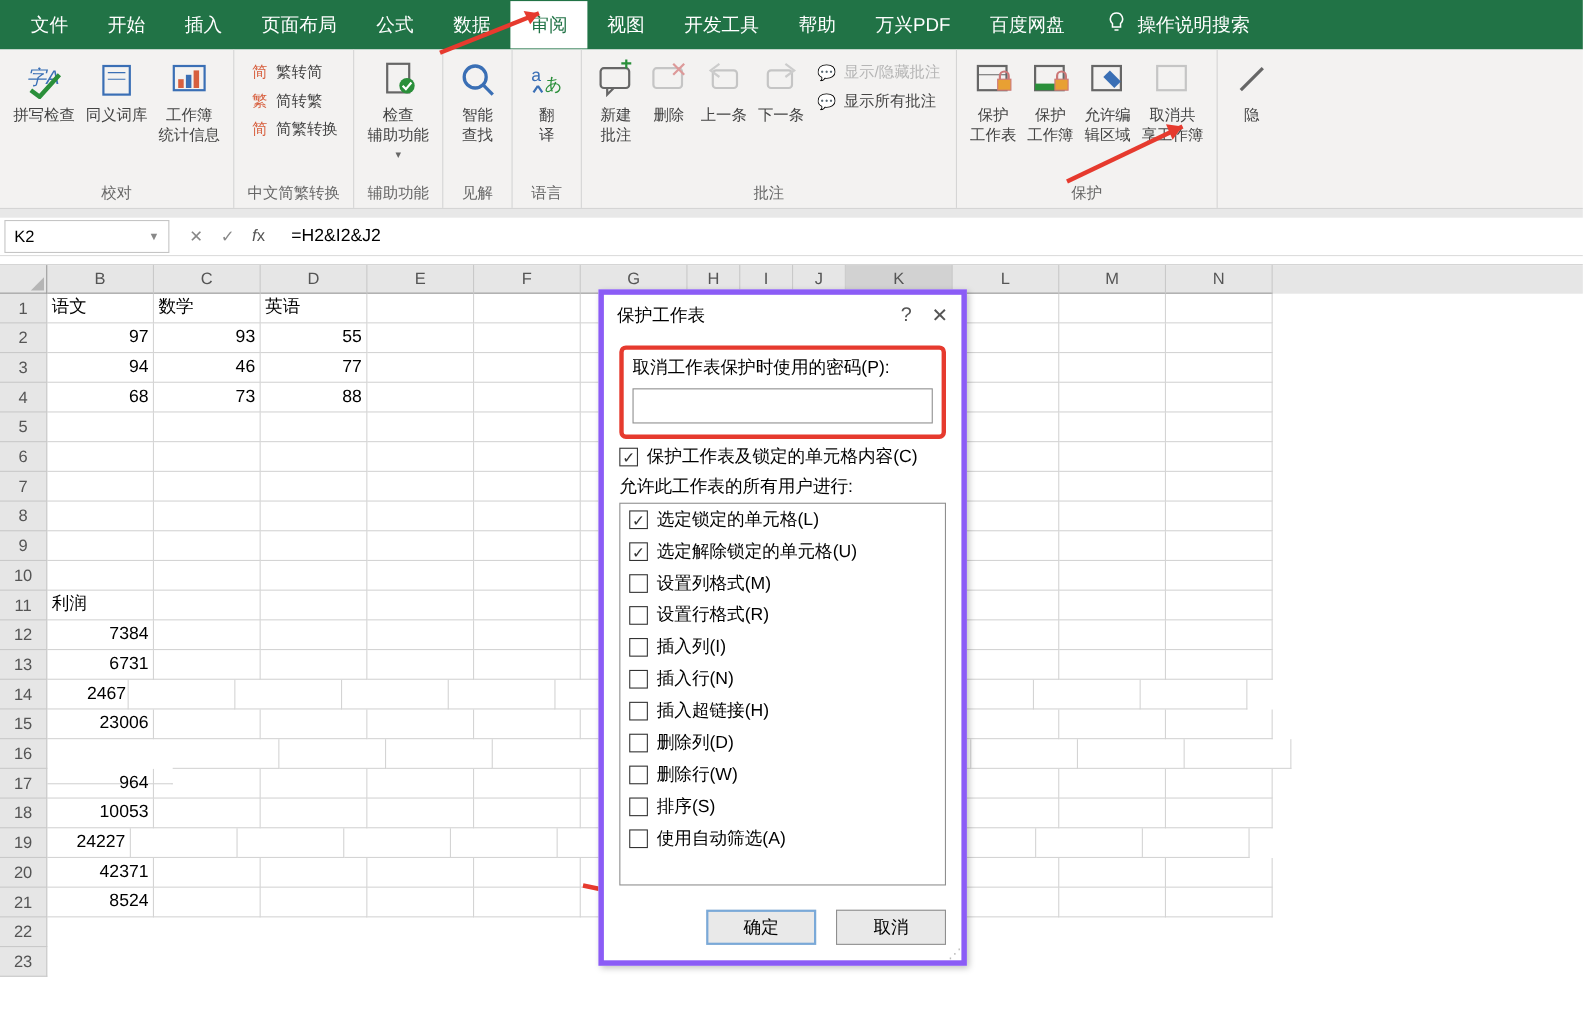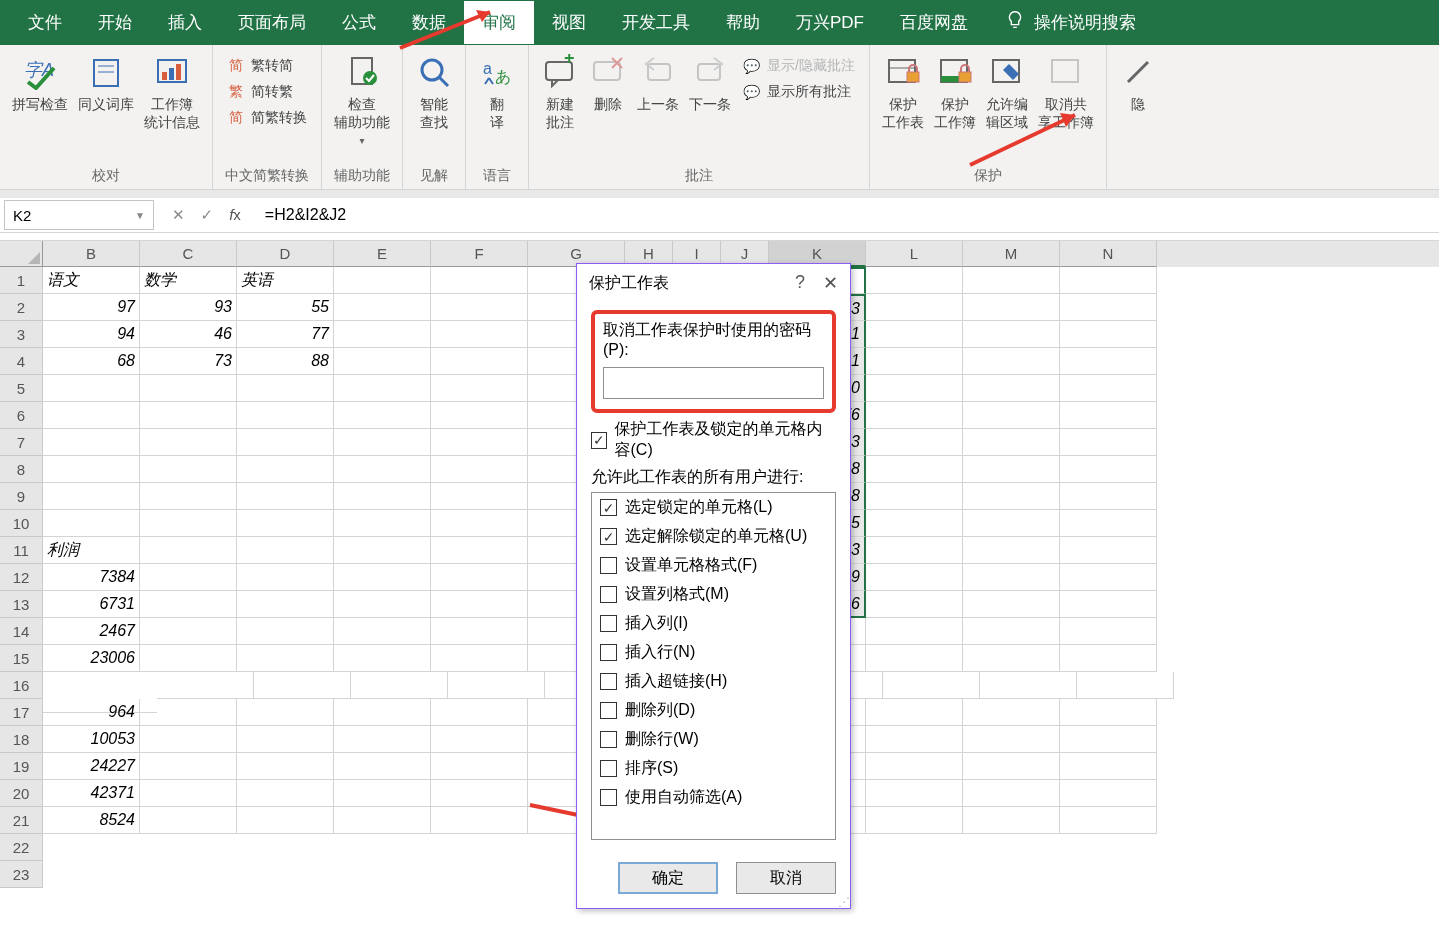--- a/index.html
+++ b/index.html
@@ -31,28 +31,28 @@
 
 .sheet { position: relative; display: flex; }
 .row-headers { width: 43px; background: #e6e6e6; }
 .row-header { height: 27px; text-align: center; font-size: 15px; color: #555; border-bottom: 1px solid #c9c9c9; border-right: 1px solid #c9c9c9; line-height: 27px; }
 .corner { height: 26px; background: #e6e6e6; border-bottom: 1px solid #999; border-right: 1px solid #999; position: relative; }
 .corner::after { content: ""; position: absolute; right: 2px; bottom: 2px; border-left: 12px solid transparent; border-bottom: 12px solid #b5b5b5; }
 .grid { flex: 1; }
 .col-headers { display: flex; height: 26px; background: #e6e6e6; }
 .col-header { border-right: 1px solid #c9c9c9; border-bottom: 1px solid #999; text-align: center; font-size: 15px; color: #555; line-height: 26px; }
 .col-header.sel { background: #d2d2d2; border-bottom: 2px solid #217346; }
-.cells { position: relative; font-style: italic; }
+.cells { position: relative; }
 .row { display: flex; height: 27px; }
 .cell { border-right: 1px solid #d4d4d4; border-bottom: 1px solid #d4d4d4; font-size: 16px; padding: 0 4px; line-height: 26px; overflow: hidden; white-space: nowrap; }
 .cell.right { text-align: right; }
 .cell.center { text-align: center; }
 .cell.kcol { background: #e8e8e8; text-align: right; border-left: 2px solid #217346; border-right: 2px solid #217346; }
 
-.dialog { position: absolute; left: 544px; top: 263px; width: 275px; background: #fff; border: 1px solid #8b5cf6; box-shadow: 2px 2px 6px rgba(0,0,0,0.25); z-index: 100; margin-left: 32px; }
+.dialog { position: absolute; left: 544px; top: 263px; width: 335px; background: #fff; border: 5px solid #8b5cf6; box-shadow: 2px 2px 6px rgba(0,0,0,0.25); z-index: 100; }
 .dlg-title { display: flex; align-items: center; justify-content: space-between; padding: 8px 12px; font-size: 16px; }
 .dlg-title .right { display: flex; gap: 18px; font-size: 18px; color: #555; }
 .dlg-body { padding: 8px 14px; font-size: 16px; }
 .red-box { border: 4px solid #e63a2e; border-radius: 6px; padding: 6px 8px 10px; margin-bottom: 4px; }
 .pwd-input { width: 100%; height: 32px; border: 1px solid #8f8f8f; margin-top: 8px; padding: 0 4px; }
 .chk-row { display: flex; align-items: center; gap: 8px; margin: 6px 0; font-size: 16px; }
 .chk { width: 17px; height: 17px; border: 1px solid #333; display: flex; align-items: center; justify-content: center; font-size: 14px; color: #333; }
 .perm-list { border: 1px solid #8f8f8f; height: 348px; overflow-y: scroll; margin-top: 4px; }
 .perm-item { display: flex; align-items: center; gap: 8px; padding: 4px 8px; font-size: 16px; }
 .dlg-buttons { display: flex; justify-content: flex-end; gap: 18px; padding: 14px; }
@@ -569,21 +569,21 @@
           <div class="cell" style="width: 97px;"></div>
           <div class="cell" style="width: 48px;"></div>
           <div class="cell" style="width: 48px;"></div>
           <div class="cell right" style="width: 48px;">6</div>
           <div class="cell kcol right" style="width: 97px; border-bottom: 2px solid rgb(33, 115, 70);">2007106</div>
           <div class="cell" style="width: 97px;"></div>
           <div class="cell" style="width: 97px;"></div>
           <div class="cell" style="width: 97px;"></div>
         </div>
         <div class="row">
-          <div class="cell right" style="width: 97px; padding-left: 36px;">2467</div>
+          <div class="cell right" style="width: 74px; padding-left: 36px;">2467</div>
           <div class="cell" style="width: 97px;"></div>
           <div class="cell" style="width: 97px;"></div>
           <div class="cell" style="width: 97px;"></div>
           <div class="cell" style="width: 97px;"></div>
           <div class="cell" style="width: 97px;"></div>
           <div class="cell" style="width: 48px;"></div>
           <div class="cell" style="width: 48px;"></div>
           <div class="cell" style="width: 48px;"></div>
           <div class="cell" style="width: 97px;"></div>
           <div class="cell" style="width: 97px;"></div>
@@ -644,21 +644,21 @@
           <div class="cell" style="width: 97px;"></div>
           <div class="cell" style="width: 48px;"></div>
           <div class="cell" style="width: 48px;"></div>
           <div class="cell" style="width: 48px;"></div>
           <div class="cell" style="width: 97px;"></div>
           <div class="cell" style="width: 97px;"></div>
           <div class="cell" style="width: 97px;"></div>
           <div class="cell" style="width: 97px;"></div>
         </div>
         <div class="row">
-          <div class="cell right" style="width: 97px;">24227</div>
+          <div class="cell right" style="width: 76px;">24227</div>
           <div class="cell" style="width: 97px;"></div>
           <div class="cell" style="width: 97px;"></div>
           <div class="cell" style="width: 97px;"></div>
           <div class="cell" style="width: 97px;"></div>
           <div class="cell" style="width: 97px;"></div>
           <div class="cell" style="width: 48px;"></div>
           <div class="cell" style="width: 48px;"></div>
           <div class="cell" style="width: 48px;"></div>
           <div class="cell" style="width: 97px;"></div>
           <div class="cell" style="width: 97px;"></div>
@@ -721,25 +721,25 @@
         <div class="perm-item">
           <span class="chk">✓</span>
           <span>选定锁定的单元格(L)</span>
         </div>
         <div class="perm-item">
           <span class="chk">✓</span>
           <span>选定解除锁定的单元格(U)</span>
         </div>
         <div class="perm-item">
           <span class="chk"></span>
-          <span>设置单元格格式(F)</span>
-        </div>
-        <div class="perm-item">
-          <span class="chk"></span>
           <span>设置列格式(M)</span>
+        </div>
+        <div class="perm-item">
+          <span class="chk"></span>
+          <span>设置行格式(R)</span>
         </div>
         <div class="perm-item">
           <span class="chk"></span>
           <span>插入列(I)</span>
         </div>
         <div class="perm-item">
           <span class="chk"></span>
           <span>插入行(N)</span>
         </div>
         <div class="perm-item">

